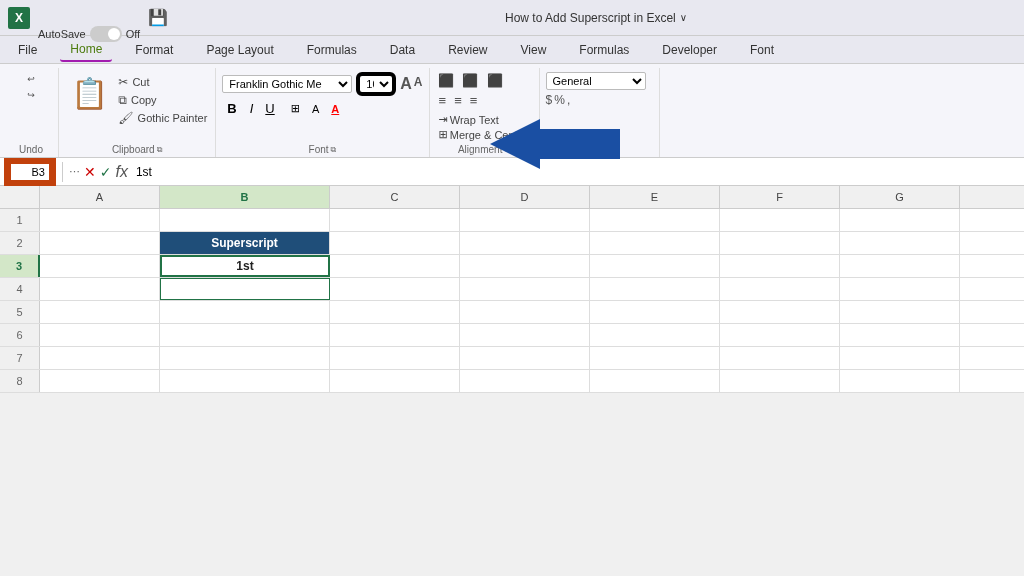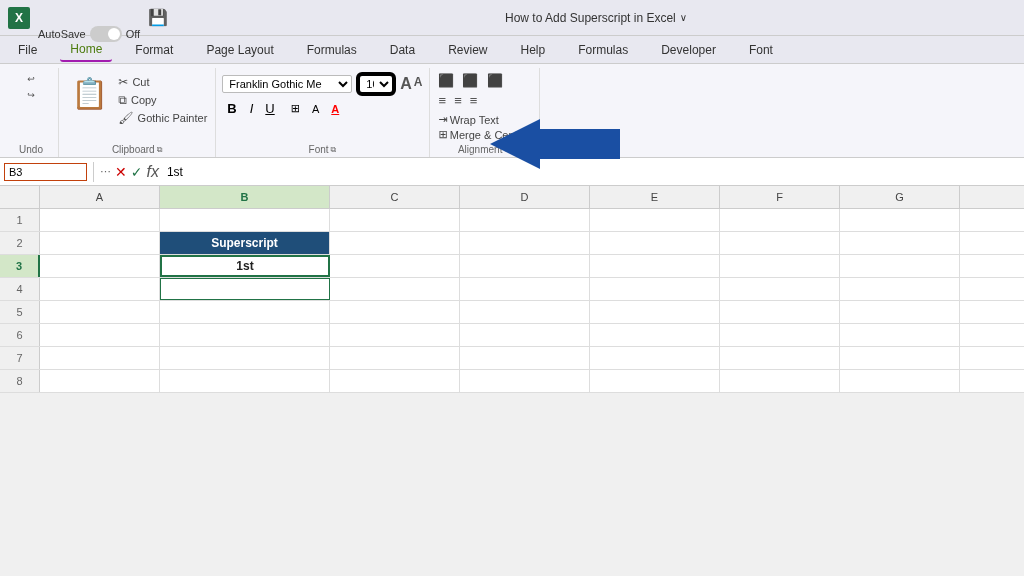--- a/index.html
+++ b/index.html
@@ -194,25 +194,25 @@
     .formula-bar {
       background: white;
       height: 28px;
       display: flex;
       align-items: center;
       padding: 0 4px;
       border-bottom: 1px solid #ccc;
       gap: 4px;
     }
     .cell-ref-box {
-      width: 83px;
-      border: 1px solid #c2410c;
+      width: 52px;
+      border: 7px solid #c2410c;
       padding: 2px 4px;
       font-size: 11px;
-      text-align: left;
+      text-align: right;
     }
     .formula-divider { width: 1px; height: 20px; background: #ccc; margin: 0 2px; }
     .formula-icon-x { color: #c00; font-size: 14px; cursor: pointer; }
     .formula-icon-check { color: #217346; font-size: 14px; cursor: pointer; }
     .formula-icon-fx { font-size: 16px; font-style: italic; color: #555; cursor: pointer; }
     .formula-input {
       flex: 1;
       border: none;
       outline: none;
       font-size: 12px;
@@ -321,21 +321,21 @@
 </div>
 
 <div class="menu-bar">
   <div class="menu-item">File</div>
   <div class="menu-item active">Home</div>
   <div class="menu-item">Format</div>
   <div class="menu-item">Page Layout</div>
   <div class="menu-item">Formulas</div>
   <div class="menu-item">Data</div>
   <div class="menu-item">Review</div>
-  <div class="menu-item">Help</div>
+  <div class="menu-item">View</div>
   <div class="menu-item">Formulas</div>
   <div class="menu-item">Developer</div>
   <div class="menu-item">Font</div>
 </div>
 
 <div class="ribbon" style="position:relative;">
   <div class="ribbon-content">
 
     <div class="ribbon-group undo-group">
       <div class="ribbon-group-items" style="flex-direction:column; align-items:center; gap:2px; padding-top:4px;">
@@ -427,20 +427,35 @@
           <span>⊞</span>
           <span>Merge &amp; Center</span>
         </div>
       </div>
       <div class="ribbon-group-label">
         <span>Alignment</span>
         <span class="group-expand">⧉</span>
       </div>
     </div>
 
+    <div class="ribbon-group number-group" style="min-width:120px;">
+      <div style="padding-top:4px; width:100%;">
+        <select class="general-select">
+          <option>General</option>
+        </select>
+        <div class="currency-row">
+          <span class="curr-btn">$</span>
+          <span class="curr-btn">%</span>
+          <span class="curr-btn">,</span>
+        </div>
+      </div>
+      <div class="ribbon-group-label">
+        <span>Number</span>
+      </div>
+    </div>
 
     <div class="arrow-annotation">
       <svg width="140" height="60" viewBox="0 0 140 60">
         <defs>
           <marker id="arrowhead" markerWidth="10" markerHeight="7" refX="0" refY="3.5" orient="auto">
             <polygon points="0 0, 10 3.5, 0 7" fill="#1a4fa3"></polygon>
           </marker>
         </defs>
 
         <polygon points="140,10 60,10 60,0 10,25 60,50 60,40 140,40" fill="#1a4fa3"></polygon>

